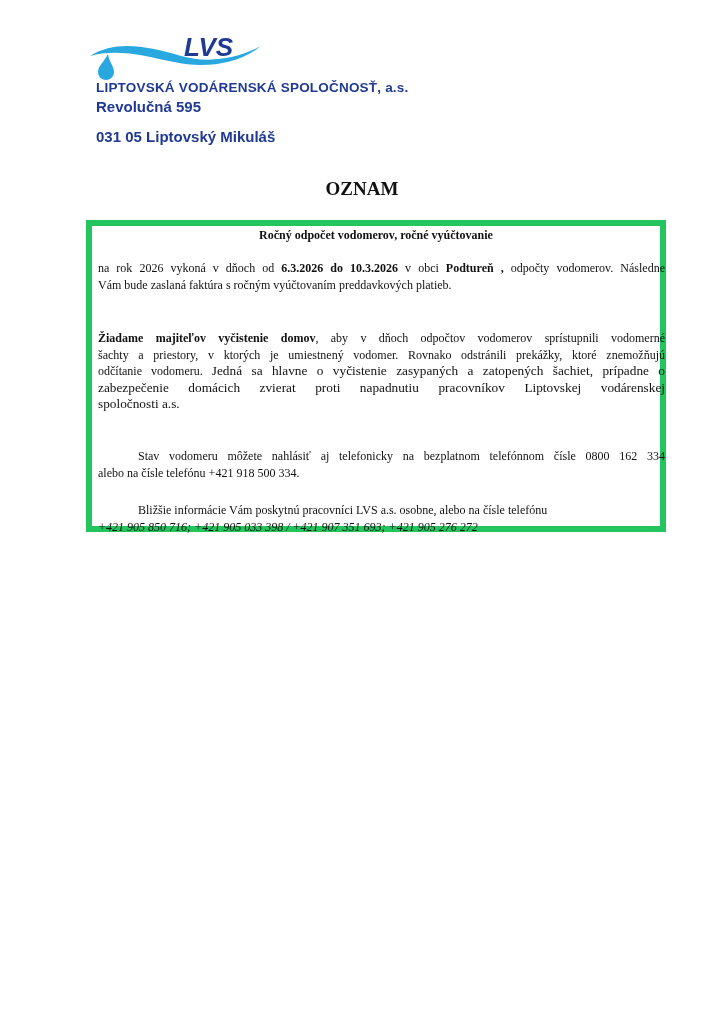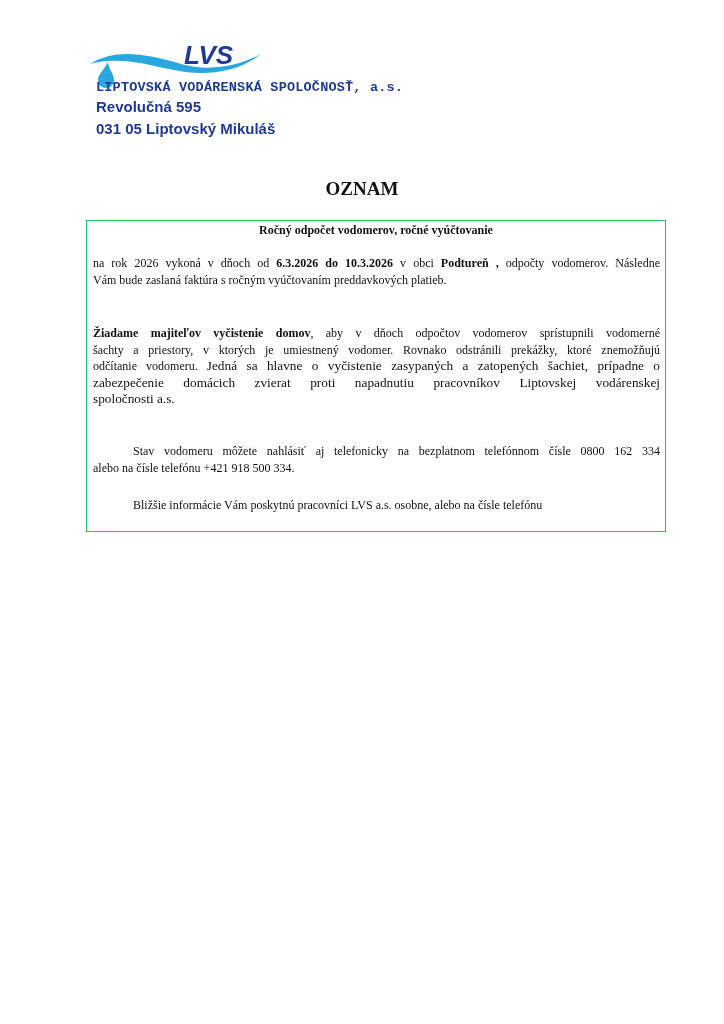--- a/index.html
+++ b/index.html
@@ -1,24 +1,24 @@
 <!DOCTYPE html>
 <html><head>
 <meta charset="utf-8">
 <style>
   html, body { margin:0; padding:0; background:#fff; }
   body { width:724px; height:1024px; position:relative; overflow:hidden; font-family:"Liberation Serif", serif; color:#111; }
-  .logo { position:absolute; left:86px; top:40px; width:360px; height:90px; }
+  .logo { position:absolute; left:86px; top:32px; width:360px; height:90px; }
   .logo-svg { position:absolute; left:0; top:0; }
-  .company { position:absolute; left:96px; top:80px; font-family:Liberation Mono, monospace; font-weight:bold; color:#1f3a93; font-size:13.5px; letter-spacing:0.2px; white-space:nowrap; }
+  .company { position:absolute; left:96px; top:80px; font-family:Liberation Sans, sans-serif; font-weight:bold; color:#1f3a93; font-size:13.5px; letter-spacing:0.2px; white-space:nowrap; }
   .addr { position:absolute; left:96px; font-family:"Liberation Sans", sans-serif; font-weight:bold; color:#1f3a93; font-size:15px; }
   .addr1 { top:98px; }
-  .addr2 { top:120px; }
+  .addr2 { top:128px; }
   .title { position:absolute; left:0; width:724px; top:178px; text-align:center; font-weight:bold; font-size:19px; }
-  .box { position:absolute; left:86px; top:220px; width:580px; height:312px; border:1px solid #22c55e; box-sizing:border-box; }
+  .box { position:absolute; left:86px; top:220px; width:580px; height:312px; border:6px solid #22c55e; box-sizing:border-box; }
   .box-h { position:absolute; left:0; right:0; top:2px; text-align:center; font-weight:bold; font-size:12px; }
   .p { position:absolute; left:6px; width:567px; font-size:12px; line-height:16.5px; text-align:justify; }
   .line { display:block; text-align:justify; text-align-last:justify; white-space:nowrap; }
   .line.last { text-align-last:left; }
   .ind { padding-left:40px; }
   .ind2 { padding-left:40px; }
   .big { font-size:13.3px; }
   b { font-weight:bold; }
   .it { font-style:italic; }
 </style>
@@ -54,14 +54,15 @@
     <span class="line last big">spoločnosti a.s.</span>
   </div>
 
   <div class="p" style="top:222px;">
     <span class="line ind2">Stav vodomeru môžete nahlásiť aj telefonicky na bezplatnom telefónnom čísle  0800 162 334</span>
     <span class="line last">alebo na čísle telefónu +421 918 500 334.</span>
   </div>
 
   <div class="p" style="top:276px;">
     <span class="line last" style="padding-left:40px;">Bližšie informácie Vám poskytnú pracovníci LVS a.s. osobne, alebo na čísle telefónu</span>
+    <span class="line last it">+421 905 850 716; +421 905 033 398 / +421 907 351 693; +421 905 276 272</span>
   </div>
 </div>
 
 </body></html>

